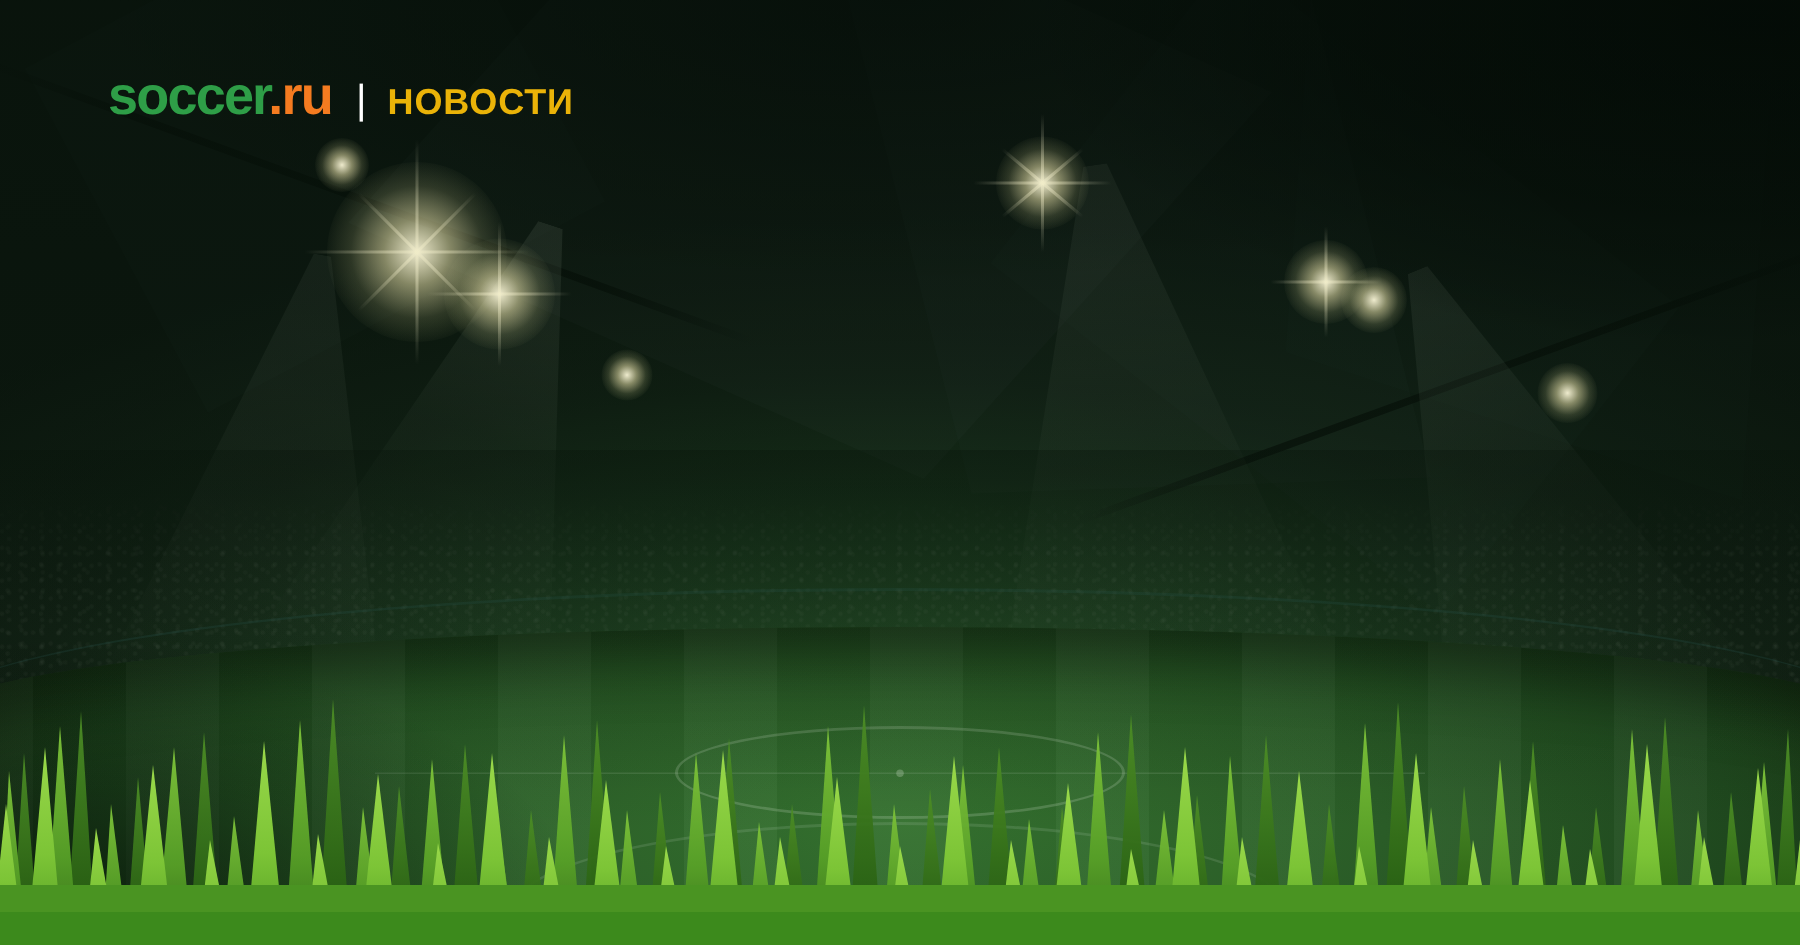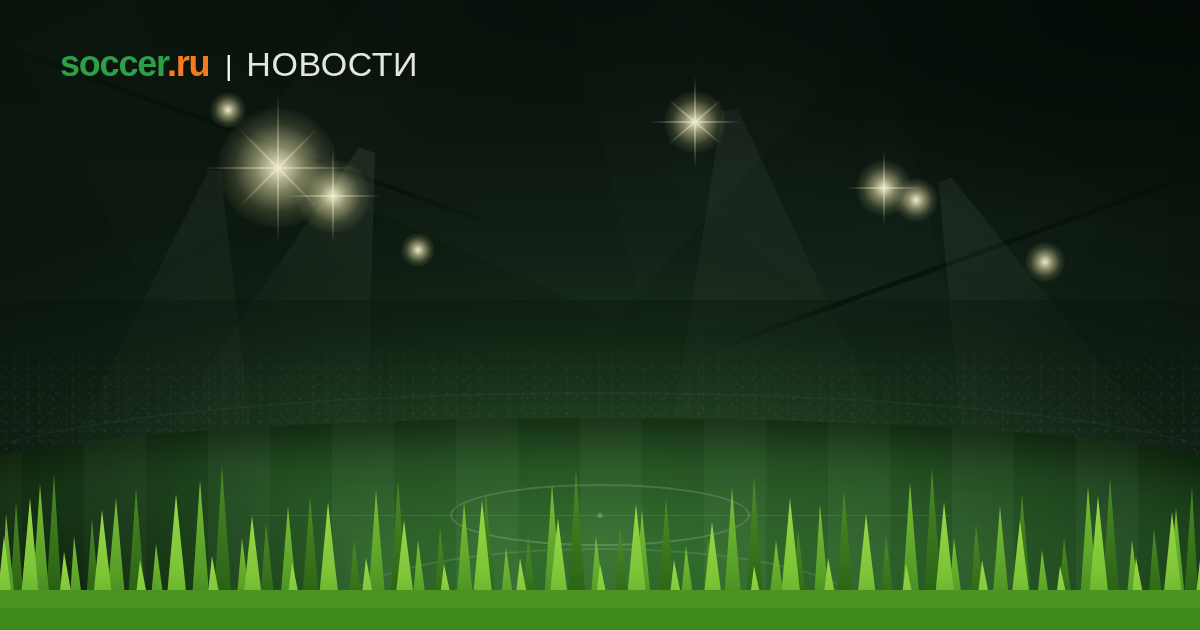--- a/index.html
+++ b/index.html
@@ -166,29 +166,30 @@
 
   
   .header {
     position:absolute; left:60px; top:46px;
     display:flex; align-items:baseline; gap:0;
     z-index:20;
   }
   .logo {
     font-size:36px; font-weight:bold; letter-spacing:-1.2px;
     line-height:1;
+    margin-left:12px;
   }
   .logo .word { color:#2e9e47; }
   .logo .tld  { color:#f47b20; }
   .sep {
     color:#ffffff; font-size:27px; font-weight:400;
     margin:0 14px 0 16px; line-height:1; position:relative; top:-1px;
   }
   .section {
-    color:#e5e5e5; font-size:34px; font-weight:normal;
+    color:#eab308; font-size:24px; font-weight:bold;
     letter-spacing:.6px; line-height:1;
   }
 
   
   .headline {
     position:absolute; left:62px; top:250px;
     width:1090px;
     z-index:20;
     color:#ffffff;
     font-size:50px;

